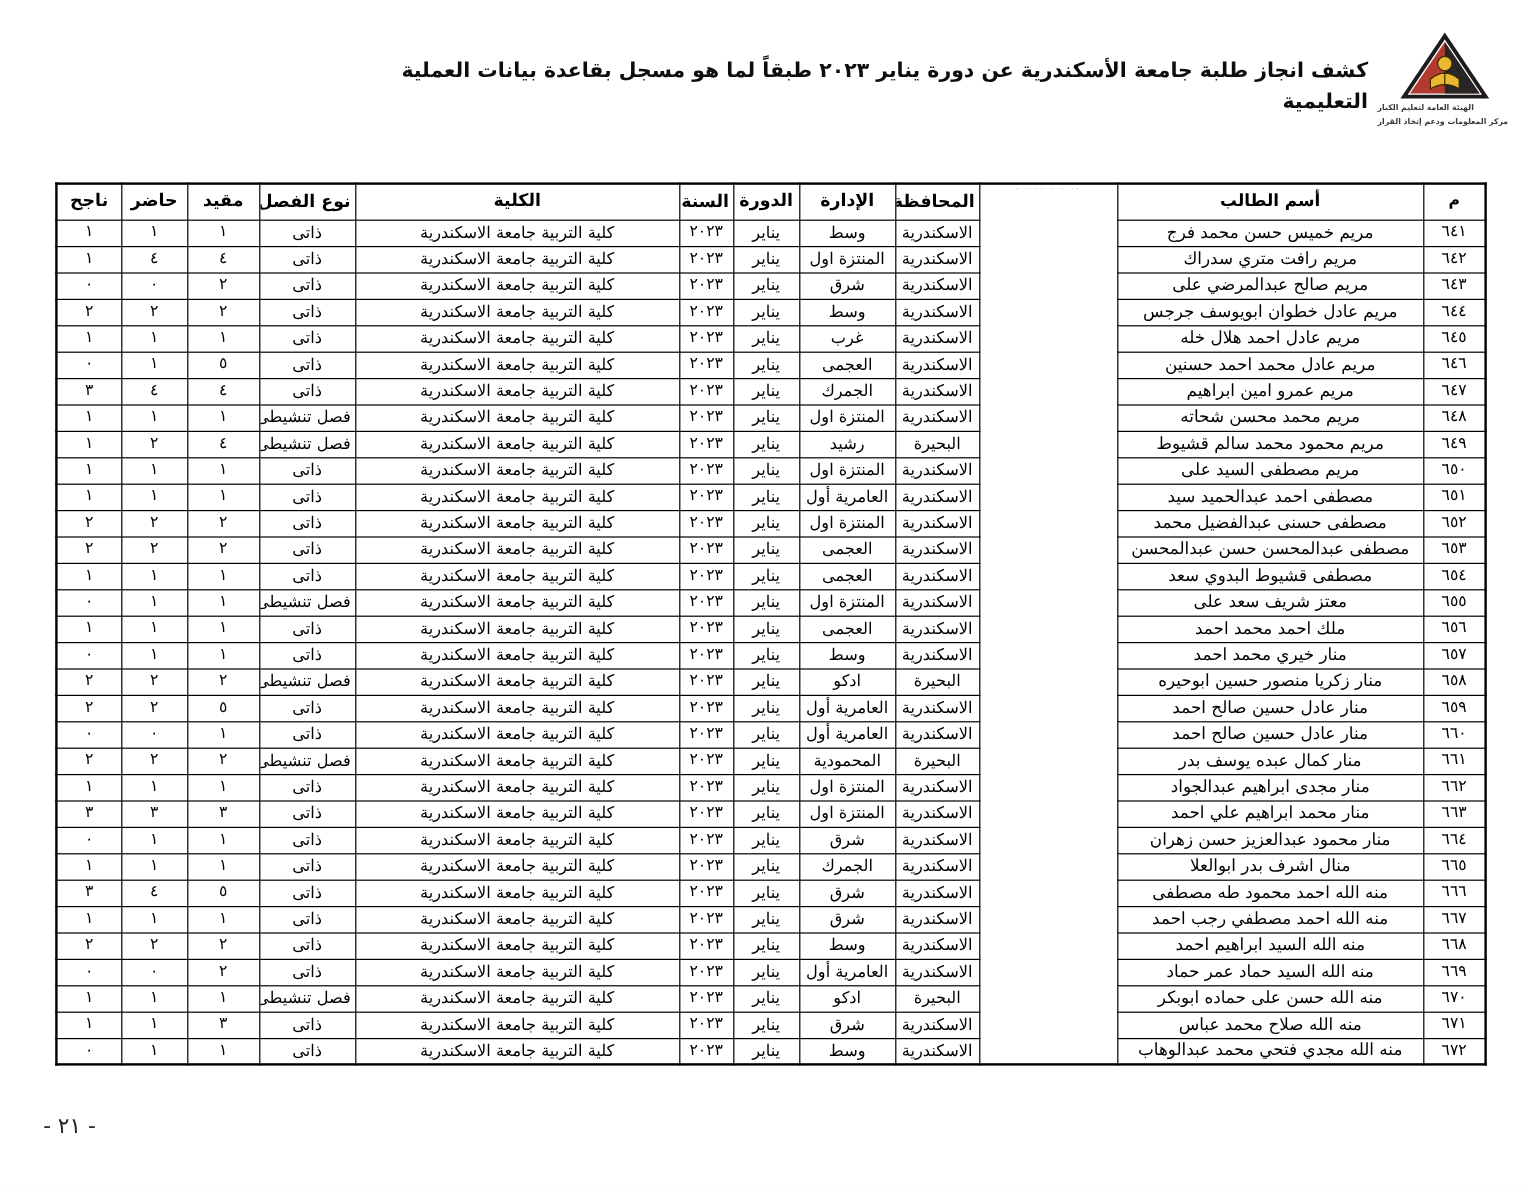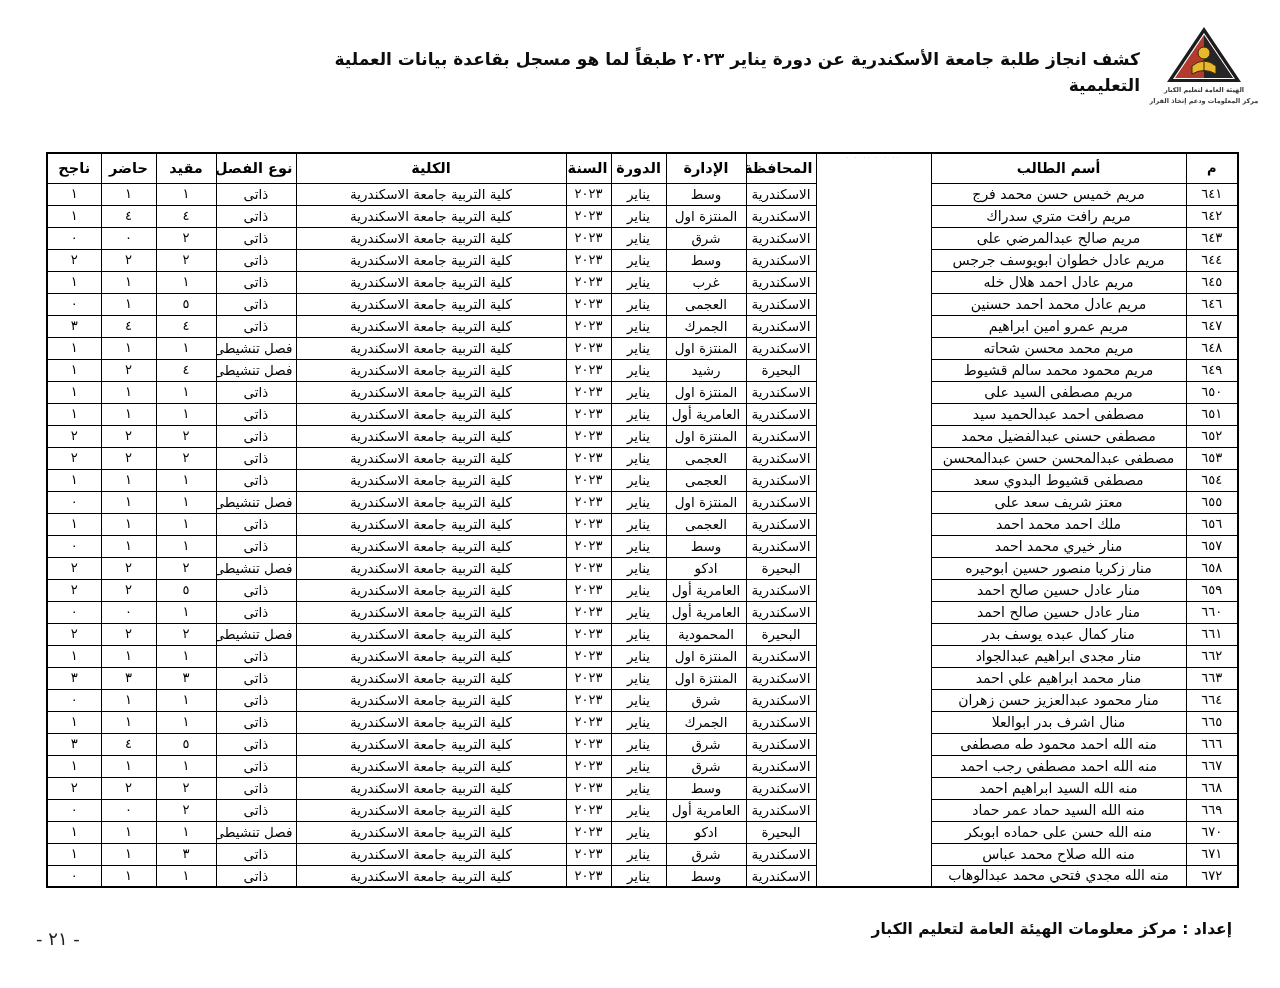--- a/index.html
+++ b/index.html
@@ -16,21 +16,21 @@
     position: absolute;
     top: 46px; right: 140px; width: 812px;
     font-weight: bold;
     font-size: 17px;
     line-height: 26px;
     color: #0d0d0d;
   }
   .logo {
     position: absolute;
     top: 26px; right: 20px; width: 112px;
-    text-align: center;
+    text-align: left;
   }
   .logo svg { display: block; margin: 0 auto; }
   .logo-text { font-size: 6.5px; font-weight: bold; color: #3a3a3a; line-height: 9px; margin-top: 2px; }
   
   table.results {
     position: absolute;
     top: 152px; left: 46px;
     width: 1191px;
     border-collapse: collapse;
     table-layout: fixed;
@@ -584,16 +584,15 @@
       <td class="c-num">٢٠٢٣</td>
       <td class="c-college">كلية التربية جامعة الاسكندرية</td>
       <td>ذاتى</td>
       <td class="c-num">١</td>
       <td class="c-num">١</td>
       <td class="c-num">٠</td>
     </tr>
       </tbody>
   </table>
 
-  <div class="footer-prepared">إعداد :  مركز معلومات الهيئة العامة لتعليم الكبار</div>
   <div class="footer-page">- ٢١ -</div>
 
 </div>
 
 </body></html>

